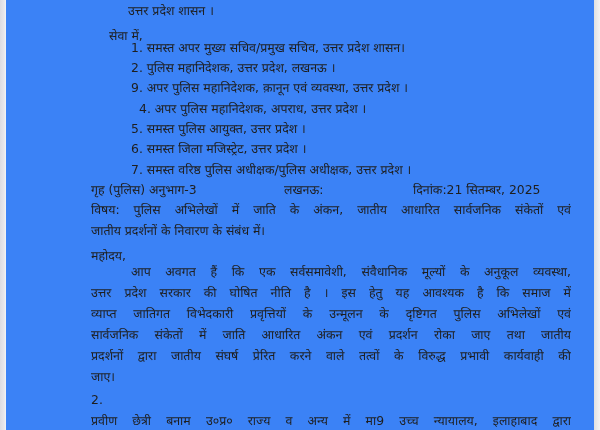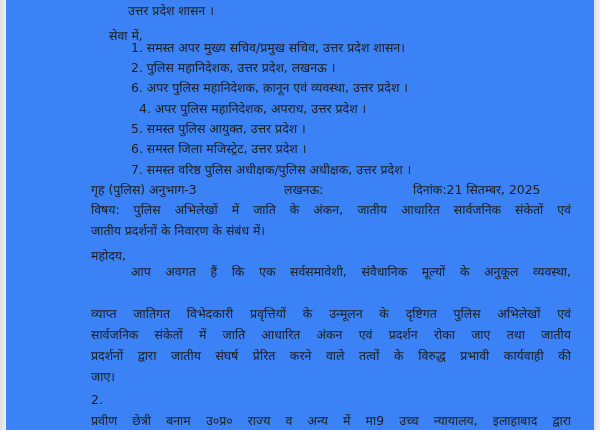--- a/index.html
+++ b/index.html
@@ -69,38 +69,39 @@
 <div class="page">
   <div class="edge-left"></div>
   <div class="edge-right"></div>
 
   <div class="line" style="top:3px; left:128px;">उत्तर प्रदेश शासन ।</div>
 
   <div class="line" style="top:28px; left:91px;margin-left:18px;">सेवा में,</div>
 
   <div class="line" style="top:40px; left:131px;">1. समस्त अपर मुख्य सचिव/प्रमुख सचिव, उत्तर प्रदेश शासन।</div>
   <div class="line" style="top:60px; left:131px;">2. पुलिस महानिदेशक, उत्तर प्रदेश, लखनऊ ।</div>
-  <div class="line" style="top:80px; left:131px;">6. अपर पुलिस महानिदेशक, क़ानून एवं व्यवस्था, उत्तर प्रदेश ।</div>
+  <div class="line" style="top:80px; left:131px;">9. अपर पुलिस महानिदेशक, क़ानून एवं व्यवस्था, उत्तर प्रदेश ।</div>
   <div class="line" style="top:101px; left:131px;margin-left:8px;">4. अपर पुलिस महानिदेशक, अपराध, उत्तर प्रदेश ।</div>
   <div class="line" style="top:121px; left:131px;">5. समस्त पुलिस आयुक्त, उत्तर प्रदेश ।</div>
   <div class="line" style="top:141px; left:131px;">6. समस्त जिला मजिस्ट्रेट, उत्तर प्रदेश ।</div>
   <div class="line" style="top:162px; left:131px;">7. समस्त वरिष्ठ पुलिस अधीक्षक/पुलिस अधीक्षक, उत्तर प्रदेश ।</div>
 
   <div class="dispatch">
     <span class="dept">गृह (पुलिस) अनुभाग-3</span>
     <span class="place">लखनऊ:</span>
     <span class="date">दिनांक:21 सितम्बर, 2025</span>
   </div>
 
   <div class="justify" style="top:202px;"><span>विषय: पुलिस अभिलेखों में जाति के अंकन, जातीय आधारित सार्वजनिक संकेतों एवं</span></div>
   <div class="line" style="top:223px; left:91px;">जातीय प्रदर्शनों के निवारण के संबंध में।</div>
 
   <div class="line" style="top:248px; left:91px;text-align:center;">महोदय,</div>
 
   <div class="justify" style="top:264px; left:131px; width:440px;"><span>आप अवगत हैं कि एक सर्वसमावेशी, संवैधानिक मूल्यों के अनुकूल व्यवस्था,</span></div>
+  <div class="justify" style="top:285px;"><span>उत्तर प्रदेश सरकार की घोषित नीति है । इस हेतु यह आवश्यक है कि समाज में</span></div>
   <div class="justify" style="top:306px;"><span>व्याप्त जातिगत विभेदकारी प्रवृत्तियों के उन्मूलन के दृष्टिगत पुलिस अभिलेखों एवं</span></div>
   <div class="justify" style="top:327px;"><span>सार्वजनिक संकेतों में जाति आधारित अंकन एवं प्रदर्शन रोका जाए तथा जातीय</span></div>
   <div class="justify" style="top:348px;"><span>प्रदर्शनों द्वारा जातीय संघर्ष प्रेरित करने वाले तत्वों के विरुद्ध प्रभावी कार्यवाही की</span></div>
   <div class="line" style="top:369px; left:91px;">जाए।</div>
 
   <div class="line" style="top:392px; left:0; width:600px;">
     <span class="para2-num">2.</span>
   </div>
   <div class="justify" style="top:413px;"><span>प्रवीण छेत्री बनाम उ०प्र० राज्य व अन्य में मा9 उच्च न्यायालय, इलाहाबाद द्वारा</span></div>
 </div>

